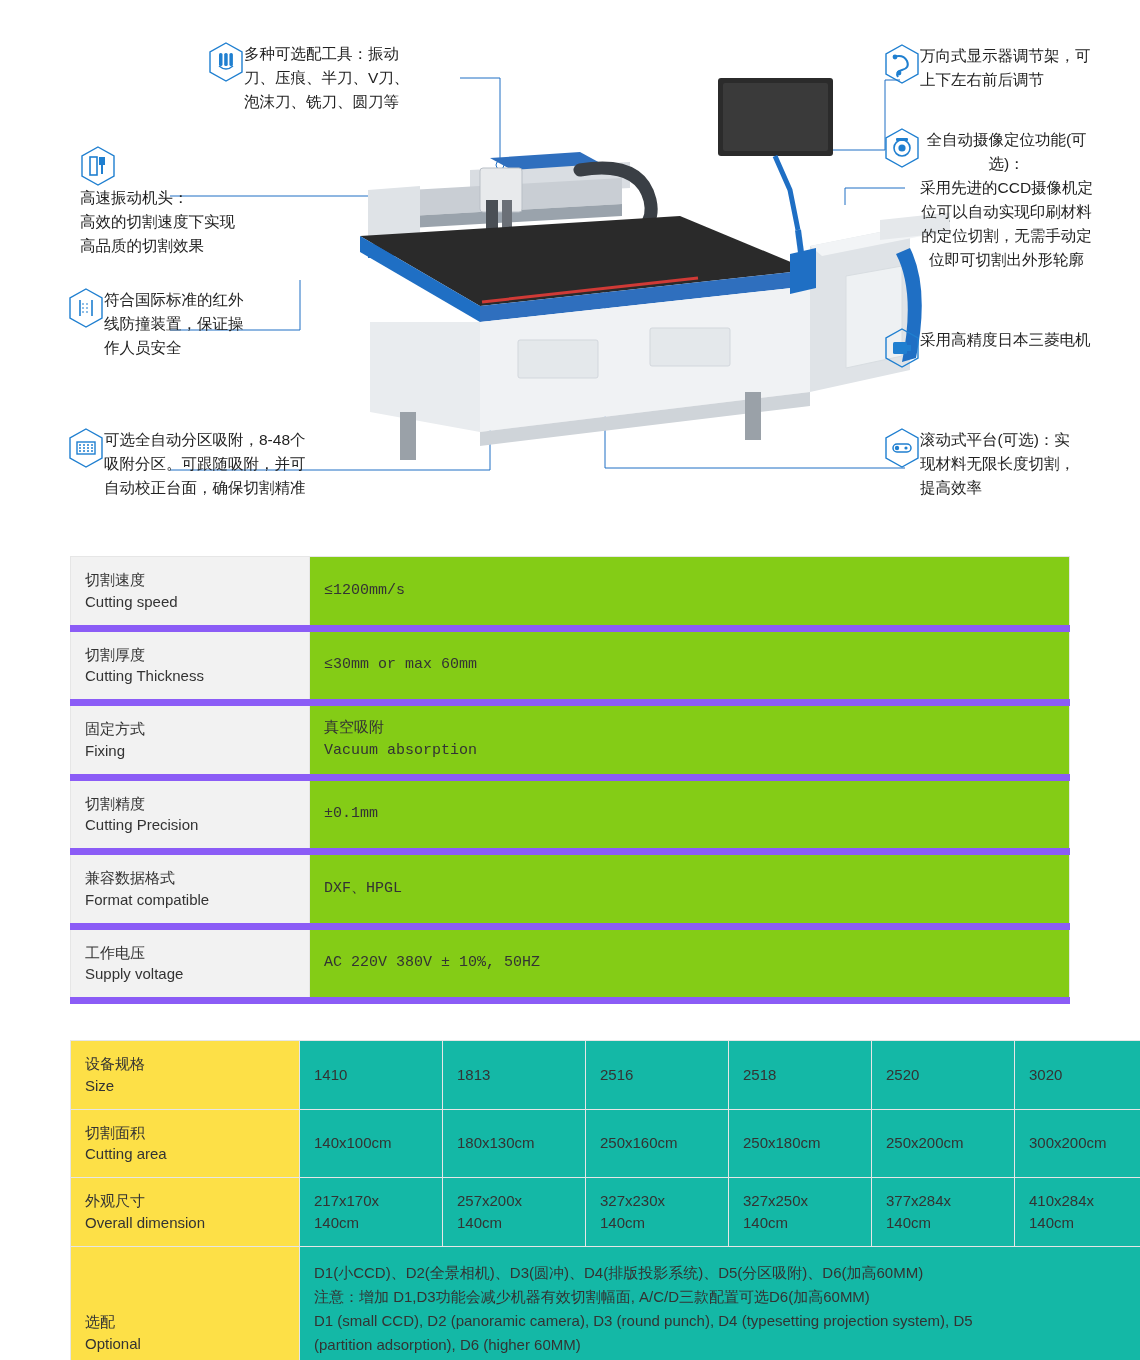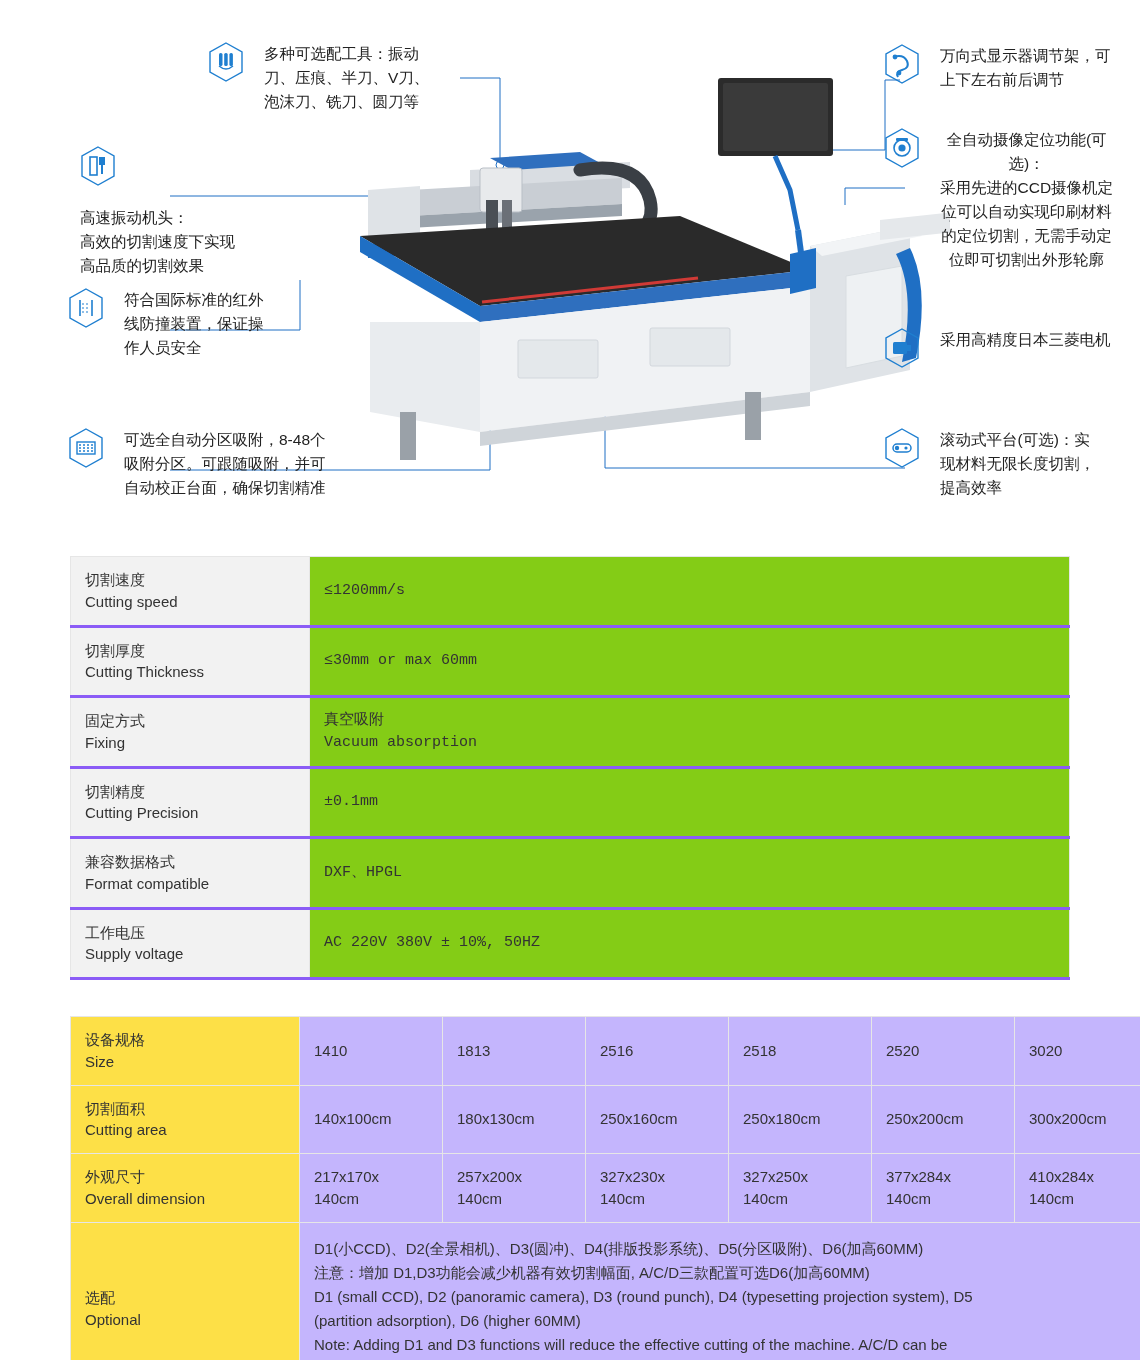--- a/index.html
+++ b/index.html
@@ -24,21 +24,21 @@
   
   .diagram {
     position: relative;
     width: 1140px;
     height: 540px;
   }
   .callout {
     position: absolute;
     display: flex;
     align-items: flex-start;
-    gap: 20px;
+    gap: 0;
   }
   .hexicon {
     width: 36px;
     height: 40px;
     flex: 0 0 36px;
     position: relative;
   }
   .hexicon svg { display: block; }
   .callout-text {
     font-size: 15.5px;
@@ -68,42 +68,42 @@
   .table-wrap {
     margin: 0 70px;
     width: 1000px;
   }
   table {
     border-collapse: collapse;
     width: 1000px;
     font-size: 15px;
     table-layout: fixed;
   }
-  table.spec1 tr { border-bottom: 3px solid #8b5cf6; }
+  table.spec1 tr { border-bottom: 7px solid #8b5cf6; }
   table td {
     padding: 12px 14px;
     vertical-align: middle;
     line-height: 1.45;
     border: 1px solid #e6e6e6;
   }
   table.spec1 td.label {
     width: 210px;
     background: #f2f2f2;
     color: #333;
   }
   table.spec1 td.value {
     background: #84cc16;
     color: #333;
     font-family: Liberation Mono, monospace;
   }
   .cn { display: block; }
   .en { display: block; }
 
   table.spec2 td {
-    background: #c4b5fd;
+    background: #14b8a6;
   }
   table.spec2 td.label {
     width: 200px;
     background: #fde047;
   }
   table.spec2 td.col { width: 114px; }
   .optional-cell {
     line-height: 1.6;
     white-space: pre-line;
     padding-top: 14px;

